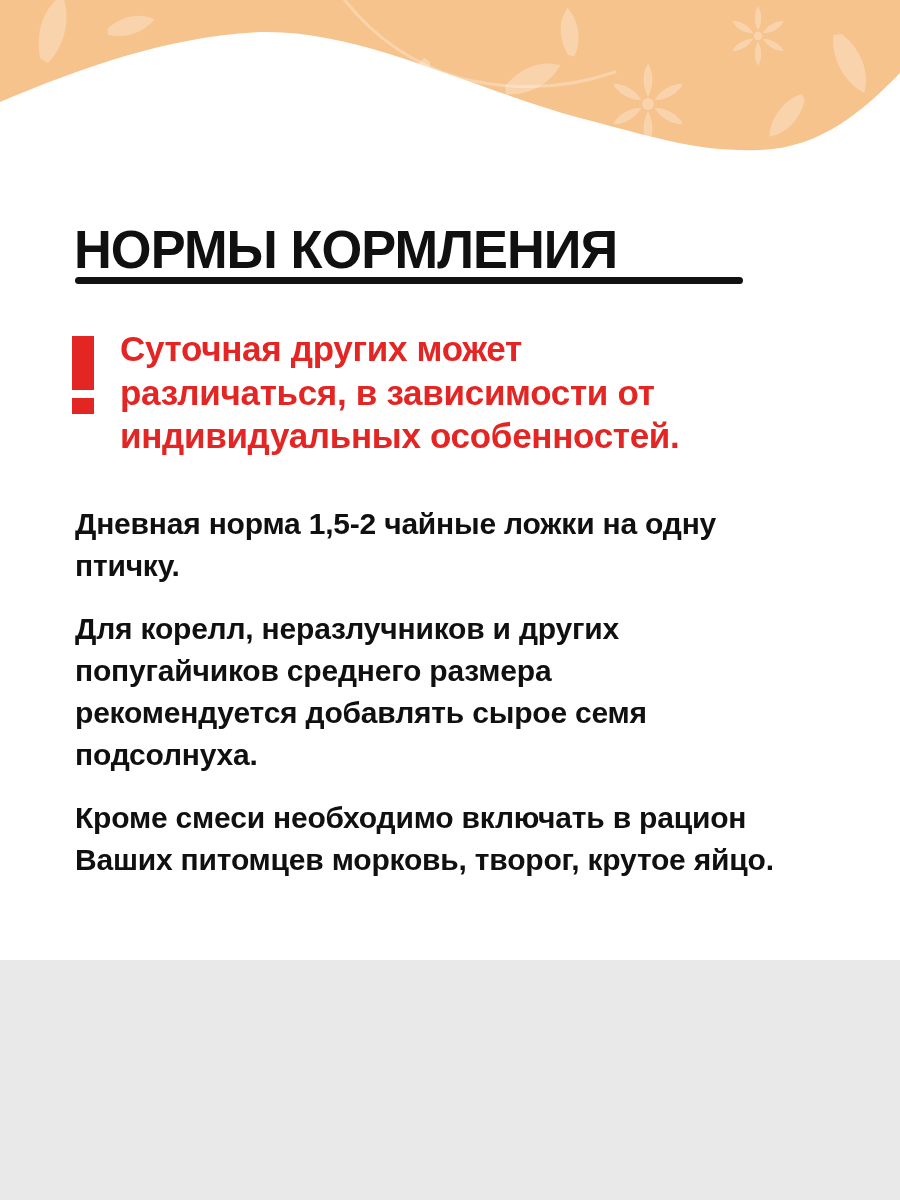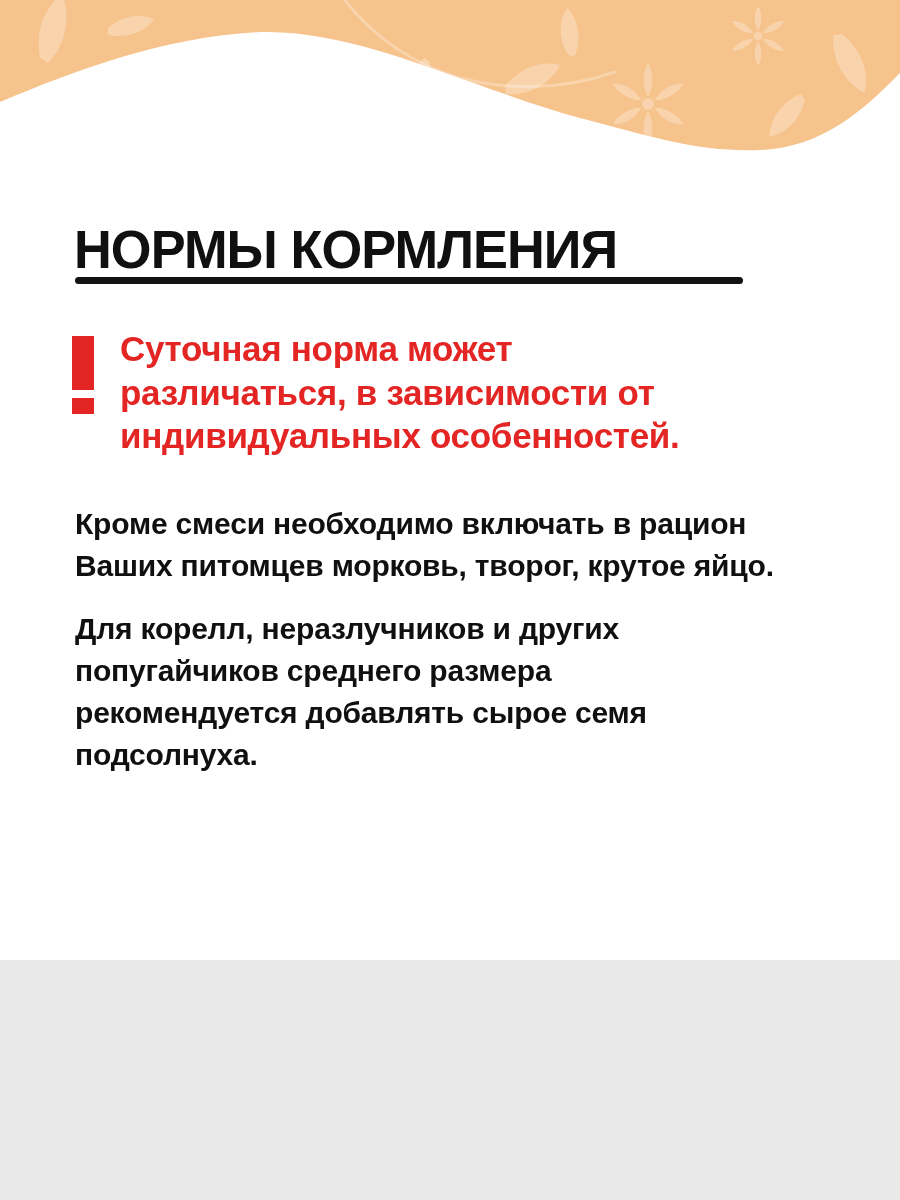--- a/index.html
+++ b/index.html
@@ -101,31 +101,33 @@
     </g>
   </svg>
 
   <h1 class="page-title">НОРМЫ КОРМЛЕНИЯ</h1>
   <div class="title-underline"></div>
 
   <div class="alert-icon">
     <div class="bar"></div>
     <div class="dot"></div>
   </div>
-  <div class="alert-text">Суточная норма может
+  <div class="alert-text">Суточная других может
 различаться, в зависимости от
 индивидуальных особенностей.</div>
 
   <div class="body-copy">
-    <p>Кроме смеси необходимо включать в рацион
-Ваших питомцев морковь, творог, крутое яйцо.</p>
+    <p>Дневная норма 1,5-2 чайные ложки на одну
+птичку.</p>
     <p>Для корелл, неразлучников и других
 попугайчиков среднего размера
 рекомендуется добавлять сырое семя
 подсолнуха.</p>
+    <p>Кроме смеси необходимо включать в рацион
+Ваших питомцев морковь, творог, крутое яйцо.</p>
   </div>
 
   <svg class="logo" viewBox="0 0 160 160" aria-hidden="true">
     <defs>
       <path id="arcTop" d="M31 64 Q80 35 129 64" fill="none"></path>
       <path id="arcBottom" d="M24.9 94.8 A57 57 0 0 0 135.1 94.8" fill="none"></path>
     </defs>
     <circle cx="80" cy="80" r="79" fill="#0B0B0B"></circle>
     <circle cx="80" cy="80" r="65" fill="#EFE112"></circle>
     <path d="M20.4 54 A65 65 0 0 1 139.6 54 Z" fill="#0B0B0B"></path>

